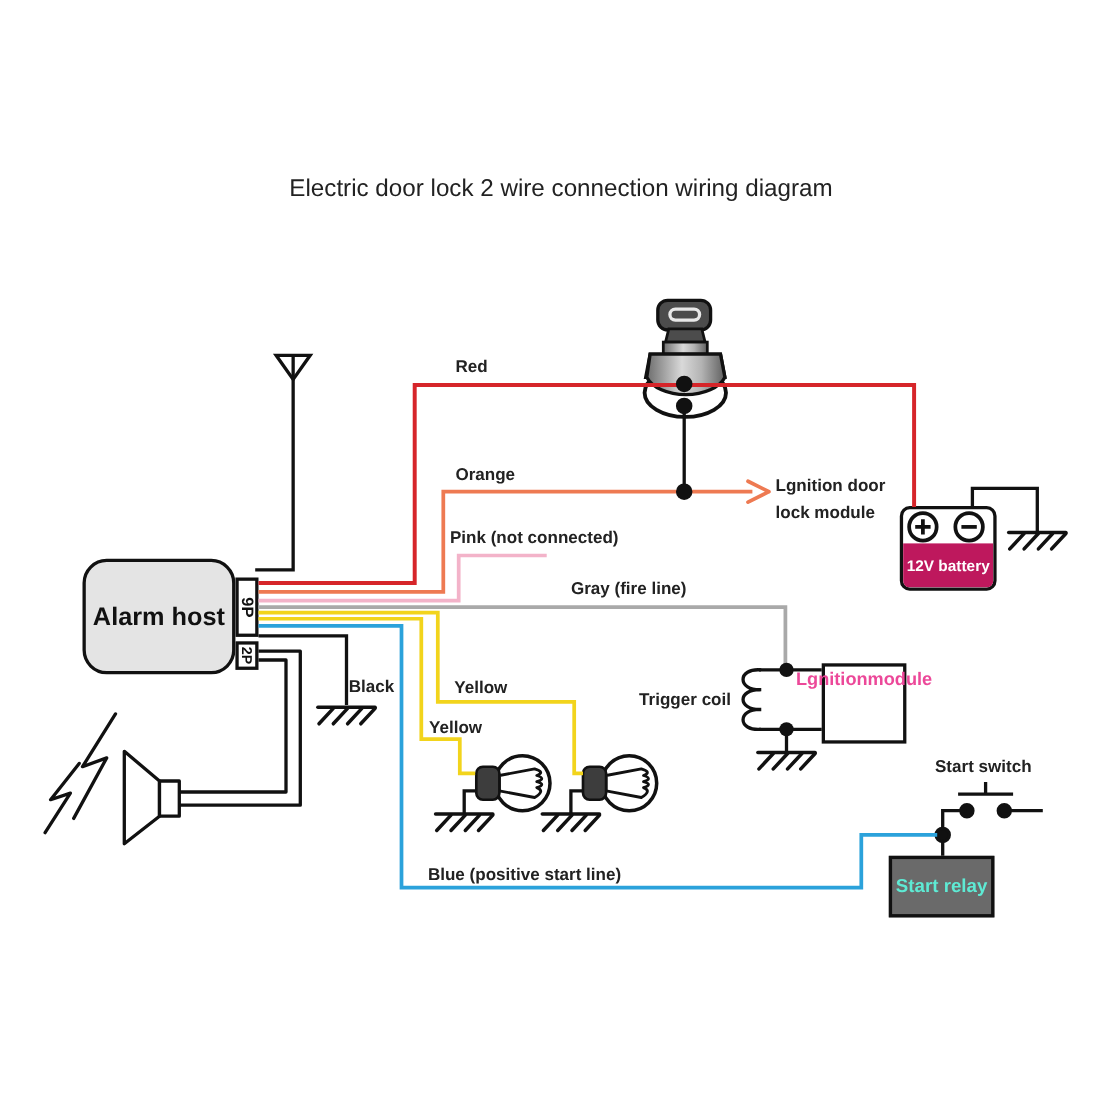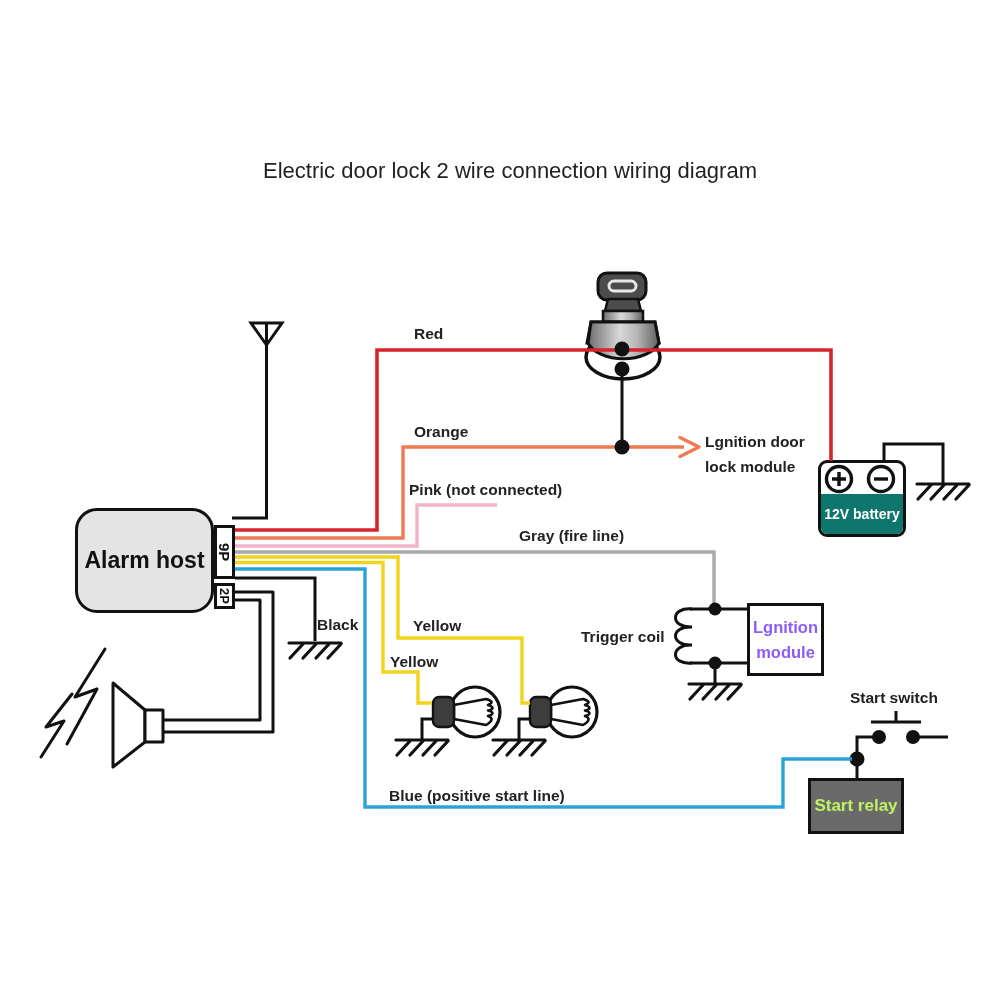--- a/index.html
+++ b/index.html
@@ -13,26 +13,26 @@
   .lbl{position:absolute;font-size:15.5px;font-weight:700;color:#222;white-space:nowrap;line-height:1.0;}
   #alarm-host{left:75px;top:508px;width:139px;height:105px;border-width:3.5px;border-radius:22px;
        background:#e4e4e4;display:flex;align-items:center;justify-content:center;
        font-size:23px;font-weight:700;color:#111;}
   .conn{display:flex;align-items:center;justify-content:center;background:#fff;
         font-weight:700;color:#111;}
   .vtext{writing-mode:vertical-rl;}
   #conn9p{left:214px;top:525px;width:21px;height:54px;font-size:15px;}
   #conn2p{left:214px;top:583px;width:21px;height:26px;font-size:13px;}
   #battery{left:818px;top:460px;width:88px;height:77px;border-radius:9px;overflow:hidden;}
-  #battery .bot{position:absolute;left:0;right:0;bottom:0;height:40px;background:#0f766e;
+  #battery .bot{position:absolute;left:0;right:0;bottom:0;height:40px;background:#be185d;
         color:#fff;font-size:14px;font-weight:700;display:flex;align-items:center;justify-content:center;}
-  #module{left:747px;top:603px;width:77px;height:73px;display:flex;flex-direction:column;
-        align-items:center;justify-content:center;font-size:16.5px;font-weight:700;line-height:25px;color:#8b5cf6;}
+  #module{left:747px;top:603px;width:77px;height:73px;display:flex;flex-direction:row;
+        justify-content:center;font-size:16.5px;font-weight:700;line-height:25px;color:#ec4899;}
   #relay{left:808px;top:778px;width:96px;height:56px;background:#6a6a6a;display:flex;
-        align-items:center;justify-content:center;color:#bef264;font-size:17px;font-weight:700;}
+        align-items:center;justify-content:center;color:#5eead4;font-size:17px;font-weight:700;}
   #doorlock{line-height:25px;}
   svg.overlay{position:absolute;left:0;top:0;pointer-events:none;}
   #wires{z-index:3;} .boxes{z-index:2;} .lbl{z-index:4;}
 </style>
 </head>
 <body>
 
 <div id="stage">
 
   <div class="sub">Electric door lock 2 wire connection wiring diagram</div>

